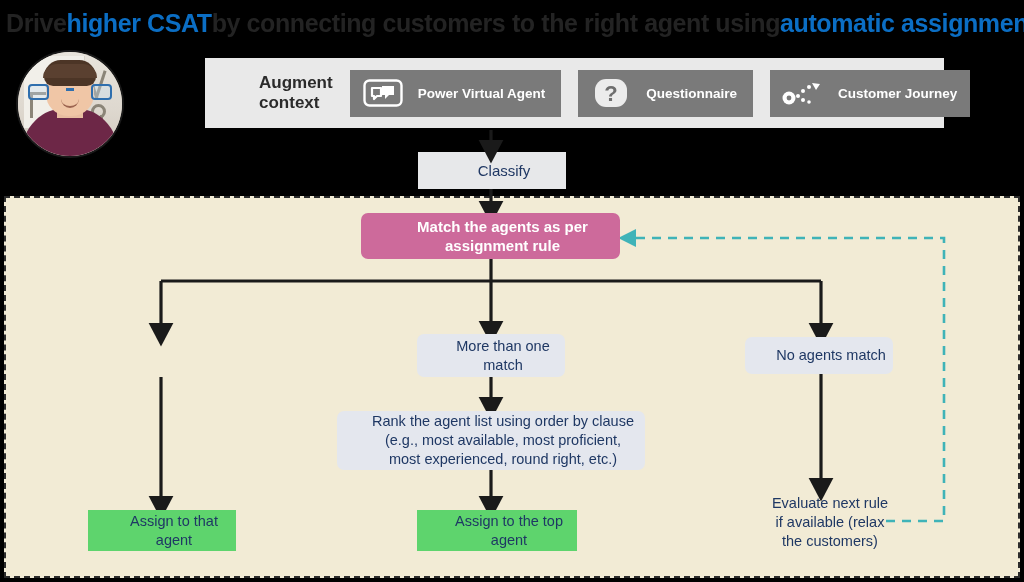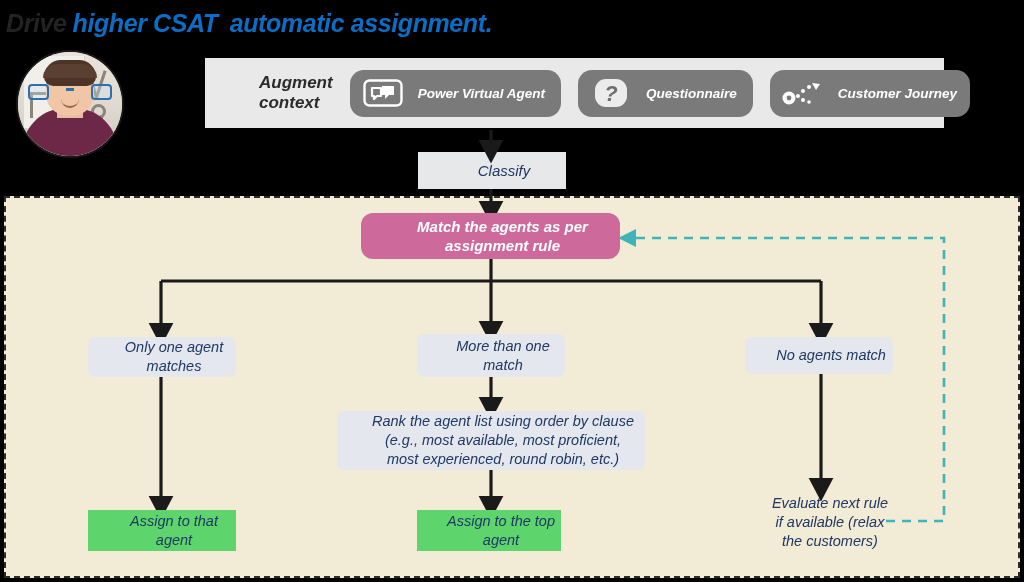--- a/index.html
+++ b/index.html
@@ -4,21 +4,21 @@
 <title>Automatic assignment flow</title>
 <style>
   html,body{margin:0;padding:0;}
   body{
     width:1024px;height:582px;
     background:#000;
     font-family:"Liberation Sans", sans-serif;
     overflow:hidden;
     position:relative;
   }
-  #stage{position:relative;width:1024px;height:582px;background:#000;font-style:italic;}
+  #stage{position:relative;width:1024px;height:582px;background:#000;}
 
   
   #title-bar{
     position:absolute;left:0;top:0;width:1024px;height:46px;
     display:flex;align-items:center;
     padding:0 6px;box-sizing:border-box;
     white-space:nowrap;
     font-weight:bold;
     font-size:25px;
     letter-spacing:-0.4px;
@@ -94,21 +94,20 @@
   #augment-label{
     color:#2b2b2b;font-size:17px;font-weight:bold;line-height:20px;
     width:100px;
   }
   .chip{
     height:47px;margin-left:17px;
     background:#7a7a7a;
     display:flex;align-items:center;
     box-sizing:border-box;
     padding:0 16px 0 10px;
-    border-radius:14px;
   }
   .chip .chip-icon{
     width:46px;height:33px;flex:0 0 auto;
     display:flex;align-items:center;justify-content:center;
     margin-right:12px;
   }
   .chip .chip-label{color:#fff;font-size:13.5px;font-weight:bold;white-space:nowrap;}
   #chip-pva{width:266px;}
   #chip-quest{width:196px;}
   #chip-journey{width:200px;}
@@ -132,56 +131,57 @@
   
   .node{
     position:absolute;
     display:flex;align-items:center;justify-content:center;
     text-align:center;
     box-sizing:border-box;
     padding-left:24px;
   }
   #match-node{
     left:361px;top:213px;width:259px;height:46px;
-    background:#cd6a9b;border-radius:12px;
+    background:#cd6a9b;border-radius:7px;
     color:#ffffff;font-size:15px;font-weight:bold;line-height:19px;
   }
   .blue-node{
     background:#e4e7ee;border-radius:7px;color:#1f3864;font-size:14.5px;line-height:19px;
   }
   #only-one-node{left:88px;top:337px;width:148px;height:40px;}
   #more-than-one-node{left:417px;top:334px;width:148px;height:43px;}
   #no-agents-node{left:745px;top:337px;width:148px;height:37px;}
   #rank-node{
     left:337px;top:411px;width:308px;height:59px;
     font-size:14.5px;line-height:19px;
   }
   .green-node{
     background:#5ed46d;border-radius:0;color:#1f3864;font-size:14.5px;line-height:19px;
   }
   #assign-that-node{left:88px;top:510px;width:148px;height:41px;}
-  #assign-top-node{left:417px;top:510px;width:144px;height:41px;align-items:center;}
+  #assign-top-node{left:417px;top:510px;width:160px;height:41px;align-items:center;}
   #evaluate-node{
     left:735px;top:492px;width:166px;height:60px;
     color:#1f3864;font-size:14.5px;line-height:19px;background:transparent;
   }
 
   
   #arrows{position:absolute;left:0;top:0;width:1024px;height:582px;pointer-events:none;}
 </style>
 </head>
 <body>
 
 <div id="stage">
 
   <div id="title-bar">
     <span class="t-dark">Drive</span>
     <span class="t-sp"></span>
     <span class="t-blue">higher CSAT</span>
     <span class="t-sp"></span>
+    <span class="t-dark">by connecting customers to the right agent using</span>
     <span class="t-sp"></span>
     <span class="t-blue">automatic assignment.</span>
   </div>
 
   <div id="presenter">
     <div id="avatar">
       <div class="photo">
         <div class="wall"></div>
         <div class="wallpanel"></div>
         <div class="deco1"></div>
@@ -290,43 +290,37 @@
     <path d="M886 521 L944 521 L944 238 L628 238" fill="none" stroke="#3fb3b8" stroke-width="2.6" stroke-dasharray="9 7" marker-end="url(#ah-teal)"></path>
   </svg>
 
   <div id="match-node" class="node">
     <div>
       <div>Match the agents as per</div>
       <div>assignment rule</div>
     </div>
   </div>
 
-  <div id="only-one-node" class="node blue-node">
-    <div>
-      <div>Only one agent</div>
-      <div>matches</div>
-    </div>
-  </div>
 
   <div id="no-agents-node" class="node blue-node">
     <div>No agents match</div>
   </div>
 
   <div id="more-than-one-node" class="node blue-node">
     <div>
       <div>More than one</div>
       <div>match</div>
     </div>
   </div>
 
   <div id="rank-node" class="node blue-node">
     <div>
       <div>Rank the agent list using order by clause</div>
       <div>(e.g., most available, most proficient,</div>
-      <div>most experienced, round robin, etc.)</div>
+      <div>most experienced, round right, etc.)</div>
     </div>
   </div>
 
   <div id="assign-that-node" class="node green-node">
     <div>
       <div>Assign to that</div>
       <div>agent</div>
     </div>
   </div>
 

